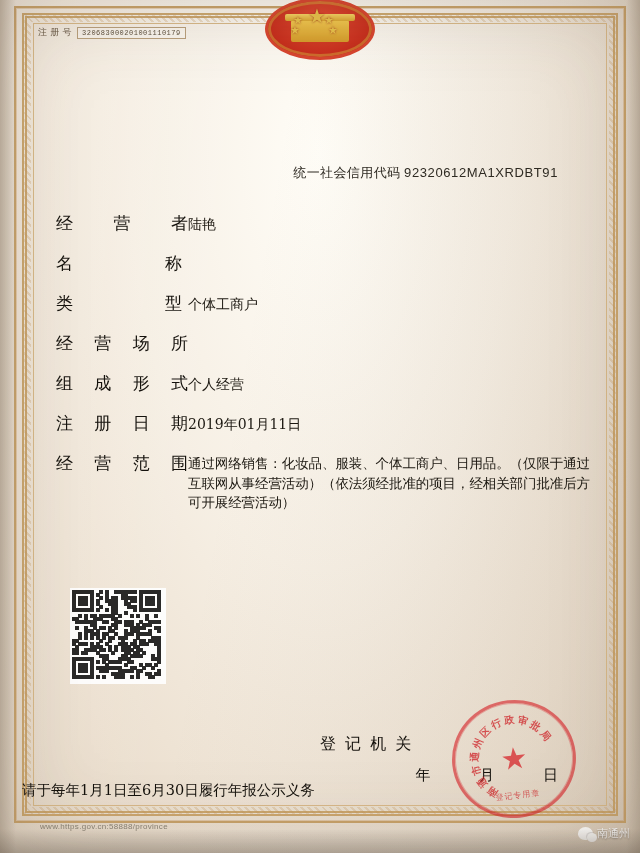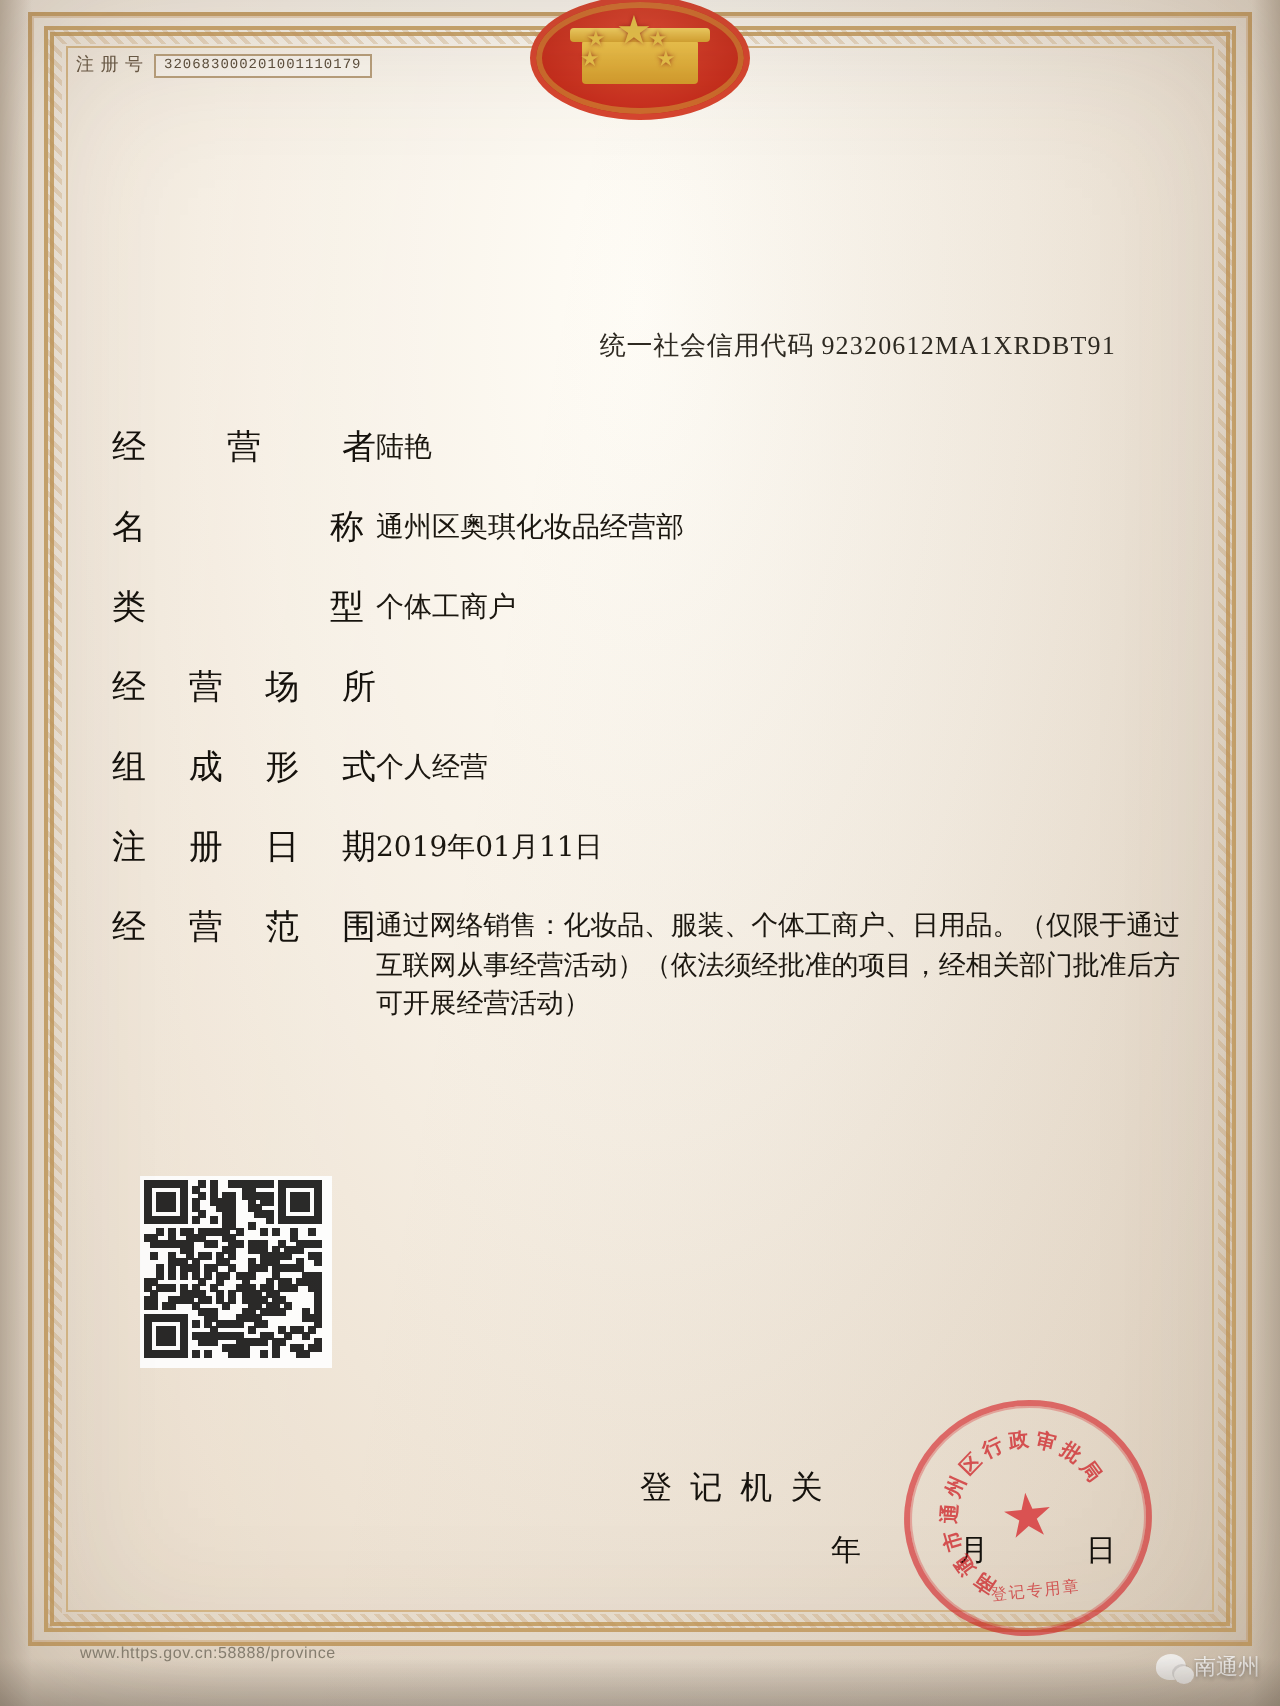--- a/index.html
+++ b/index.html
@@ -156,21 +156,21 @@
   .usci {
     position: absolute;
     right: 82px;
     top: 164px;
     font-size: 13px;
     color: #2e2a22;
     letter-spacing: 0.4px;
     white-space: nowrap;
   }
   .usci .code {
-    font-family: Liberation Serif, serif;
+    font-family: Liberation Sans, sans-serif;
     letter-spacing: 0.6px;
   }
 
   
   .fields {
     position: absolute;
     left: 56px;
     right: 44px;
     top: 212px;
   }
@@ -402,21 +402,20 @@
           <span>者</span>
         </div>
       <div class="value">陆艳</div>
     </div>
 
     <div class="row">
       <div class="label">
           <span>名</span>
           <span style="margin-right:6px;">称</span>
         </div>
-      <div class="value">通州区奥琪化妆品经营部</div>
     </div>
 
     <div class="row">
       <div class="label">
           <span>类</span>
           <span style="margin-right:6px;">型</span>
         </div>
       <div class="value">个体工商户</div>
     </div>
 
@@ -883,20 +882,21 @@
         <span style="transform: rotate(-20deg) translate(-50%, -46px);">行</span>
         <span style="transform: rotate(0deg) translate(-50%, -46px);">政</span>
         <span style="transform: rotate(20deg) translate(-50%, -46px);">审</span>
         <span style="transform: rotate(40deg) translate(-50%, -46px);">批</span>
         <span style="transform: rotate(60deg) translate(-50%, -46px);">局</span>
       </div>
     <div class="sealstar">★</div>
     <div class="sealbottom">登记专用章</div>
   </div>
 
+  <div class="footnote">请于每年1月1日至6月30日履行年报公示义务</div>
   <div class="footer-url">www.https.gov.cn:58888/province</div>
 
   <div class="watermark">
     <span class="wechat"></span>
     <span>南通州</span>
   </div>
 
   <div class="edge-left"></div>
   <div class="edge-right"></div>
   <div class="edge-bottom"></div>

